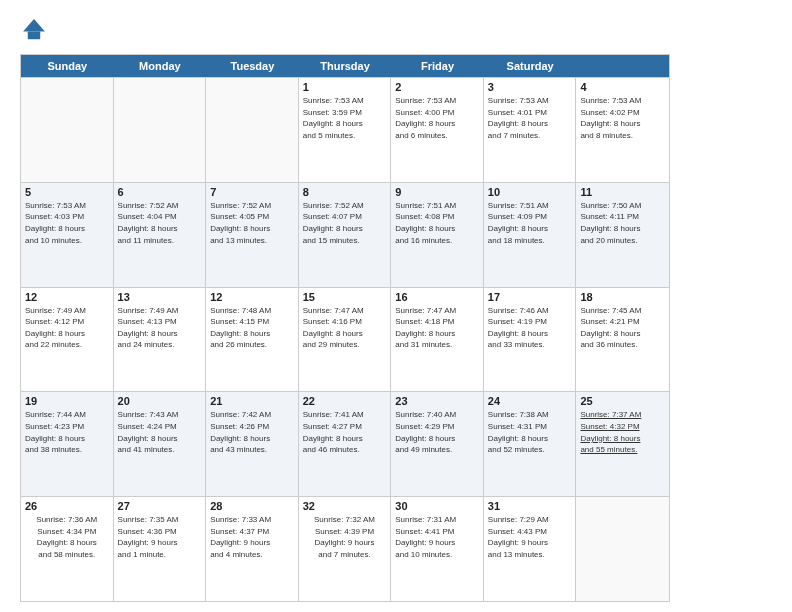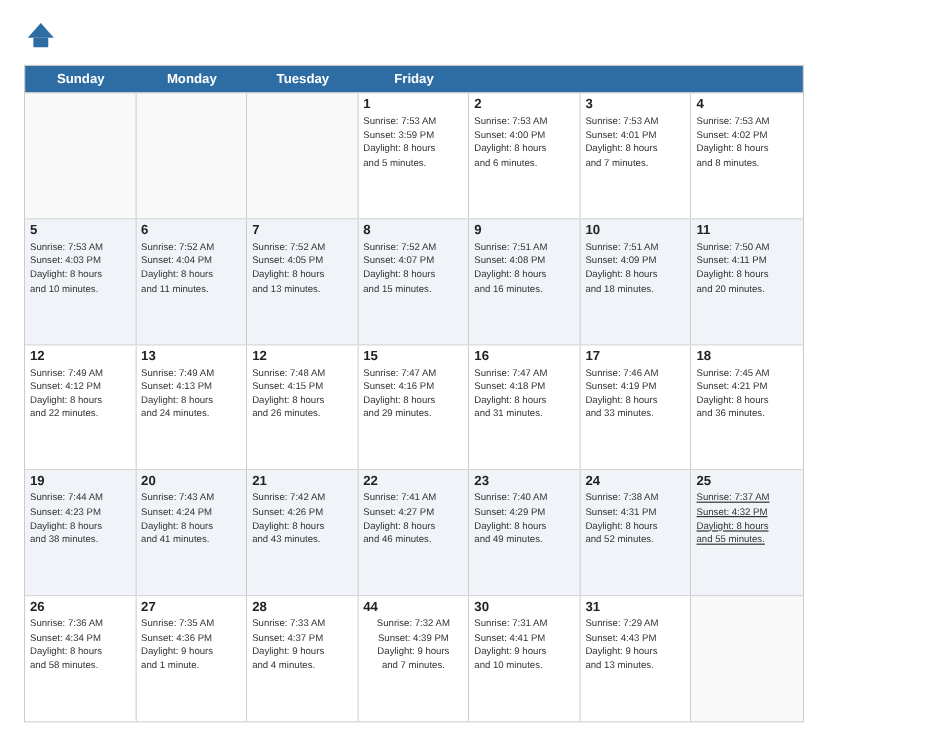--- a/index.html
+++ b/index.html
@@ -126,21 +126,23 @@
       <h1></h1>
       <h2></h2>
     </div>
   </div>
 
   <div class="calendar">
     <div class="cal-header-row">
     <div class="cal-header-cell">Sunday</div>
         <div class="cal-header-cell">Monday</div>
         <div class="cal-header-cell">Tuesday</div>
+        <div class="cal-header-cell">Thursday</div>
         <div class="cal-header-cell">Friday</div>
+        <div class="cal-header-cell">Saturday</div>
       </div>
     <div class="cal-body">
     <div class="cal-week">
           <div class="cal-cell empty"></div>
           <div class="cal-cell empty"></div>
           <div class="cal-cell empty"></div>
           <div class="cal-cell">
             <div class="day-number">1</div>
             <div class="day-info" style="white-space: pre-line;">Sunrise: 7:53 AM
 Sunset: 3:59 PM
@@ -318,41 +320,41 @@
             <div class="day-number">25</div>
             <div class="day-info" style="white-space: pre-line; text-decoration: underline;">Sunrise: 7:37 AM
 Sunset: 4:32 PM
 Daylight: 8 hours
 and 55 minutes.</div>
           </div>
         </div>
         <div class="cal-week">
           <div class="cal-cell">
             <div class="day-number">26</div>
-            <div class="day-info" style="white-space: pre-line;">Sunrise: 7:36 AM
+            <div class="day-info" style="white-space: pre-line; text-align: center;">Sunrise: 7:36 AM
 Sunset: 4:34 PM
 Daylight: 8 hours
 and 58 minutes.</div>
           </div>
           <div class="cal-cell">
             <div class="day-number">27</div>
             <div class="day-info" style="white-space: pre-line;">Sunrise: 7:35 AM
 Sunset: 4:36 PM
 Daylight: 9 hours
 and 1 minute.</div>
           </div>
           <div class="cal-cell">
             <div class="day-number">28</div>
             <div class="day-info" style="white-space: pre-line;">Sunrise: 7:33 AM
 Sunset: 4:37 PM
 Daylight: 9 hours
 and 4 minutes.</div>
           </div>
           <div class="cal-cell">
-            <div class="day-number">44</div>
+            <div class="day-number">32</div>
             <div class="day-info" style="white-space: pre-line; text-align: center;">Sunrise: 7:32 AM
 Sunset: 4:39 PM
 Daylight: 9 hours
 and 7 minutes.</div>
           </div>
           <div class="cal-cell">
             <div class="day-number">30</div>
             <div class="day-info" style="white-space: pre-line;">Sunrise: 7:31 AM
 Sunset: 4:41 PM
 Daylight: 9 hours

